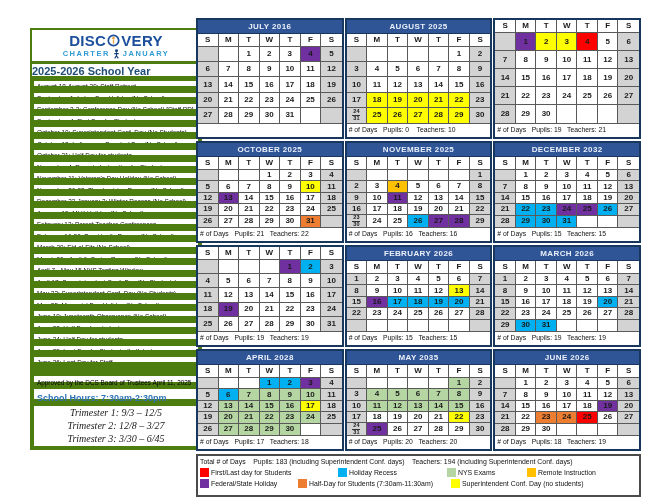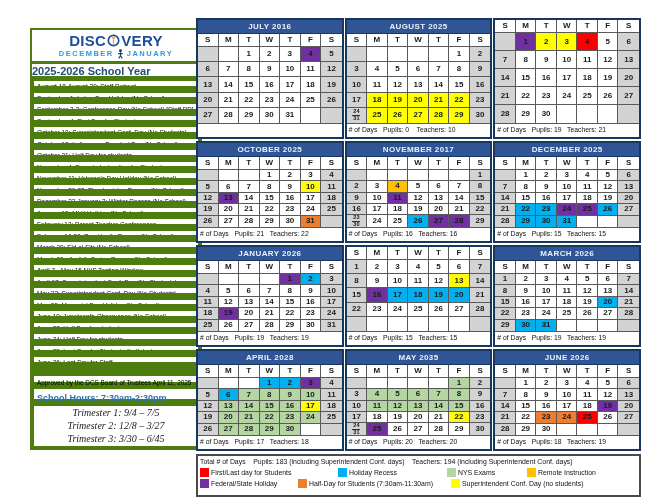--- a/index.html
+++ b/index.html
@@ -57,21 +57,21 @@
     <div class="logo-line1">
       <span>DISC</span>
       <svg width="13" height="13" viewBox="0 0 20 20" style="margin:0 1px;">
         <circle cx="10" cy="10" r="8" fill="none" stroke="#1B4E9B" stroke-width="2.6"></circle>
         <circle cx="10" cy="6.2" r="2.1" fill="#E8A33D"></circle>
         <path d="M10 8.6 L10 15" stroke="#E8A33D" stroke-width="2"></path>
       </svg>
       <span>VERY</span>
     </div>
     <div class="logo-line2">
-      <span>DECEMBER</span>
+      <span>CHARTER</span>
       <svg width="7" height="10" viewBox="0 0 10 14">
         <circle cx="5" cy="2.4" r="2.1" fill="#123B7A"></circle>
         <path d="M5 4.5 L5 9.5 M1.8 6.4 L8.2 6.4 M5 9.5 L2.4 13.3 M5 9.5 L7.6 13.3" stroke="#123B7A" stroke-width="1.6" fill="none"></path>
       </svg>
       <span>JANUARY</span>
     </div>
   </div>
   <div class="sbox title-box">2025-2026 School Year</div>
   <div id="events">
       <div class="sbox event">August 18-August 29: Staff Retreat</div>
@@ -97,21 +97,21 @@
       <div class="sbox event">June 19: Juneteenth Observance (No School)</div>
       <div class="sbox event">June 23: Half Day for students</div>
       <div class="sbox event">June 24: Half Day for students</div>
       <div class="sbox event">June 25: Last Day for Students  (half day)</div>
       <div class="sbox event">June 26: Last Day for Staff</div>
     </div>
   <div class="sbox blank-row"></div>
   <div class="sbox approved">Approved by the DCS Board of Trustees April 11, 2025</div>
   <div class="sbox hours">School Hours: 7:30am-2:30pm</div>
   <div class="sbox tri-box" id="trimesters">
-      <div>Trimester 1: 9/4 – 7/5</div>
+      <div>Trimester 1: 9/3 – 12/5</div>
       <div>Trimester 2: 12/8 – 3/27</div>
       <div>Trimester 3: 3/30 – 6/45</div>
     </div>
 </div>
 
 <div id="months">
     <div class="month">
       <div class="m-title">JULY 2016</div>
       <div class="m-row m-days">
         <div class="m-cell m-daycell">S</div>
@@ -347,21 +347,21 @@
           <div class="m-cell">28</div>
           <div class="m-cell">29</div>
           <div class="m-cell">30</div>
           <div class="m-cell" style="background: rgb(237, 125, 49);">31</div>
           <div class="m-cell" style="background: rgb(211, 211, 211);"></div>
         </div>
       </div>
       <div class="m-footer"># of Days   Pupils: 21   Teachers: 22</div>
     </div>
     <div class="month">
-      <div class="m-title">NOVEMBER 2017</div>
+      <div class="m-title">NOVEMBER 2025</div>
       <div class="m-row m-days">
         <div class="m-cell m-daycell">S</div>
         <div class="m-cell m-daycell">M</div>
         <div class="m-cell m-daycell">T</div>
         <div class="m-cell m-daycell">W</div>
         <div class="m-cell m-daycell">T</div>
         <div class="m-cell m-daycell">F</div>
         <div class="m-cell m-daycell">S</div>
       </div>
       <div class="m-weeks">
@@ -410,21 +410,21 @@
           <div class="m-cell">25</div>
           <div class="m-cell" style="background: rgb(0, 176, 240);">26</div>
           <div class="m-cell" style="background: rgb(112, 48, 160);">27</div>
           <div class="m-cell" style="background: rgb(112, 48, 160);">28</div>
           <div class="m-cell" style="background: rgb(211, 211, 211);">29</div>
         </div>
       </div>
       <div class="m-footer"># of Days   Pupils: 16   Teachers: 16</div>
     </div>
     <div class="month">
-      <div class="m-title">DECEMBER 2025</div>
+      <div class="m-title">DECEMBER 2032</div>
       <div class="m-row m-days">
         <div class="m-cell m-daycell">S</div>
         <div class="m-cell m-daycell">M</div>
         <div class="m-cell m-daycell">T</div>
         <div class="m-cell m-daycell">W</div>
         <div class="m-cell m-daycell">T</div>
         <div class="m-cell m-daycell">F</div>
         <div class="m-cell m-daycell">S</div>
       </div>
       <div class="m-weeks">
@@ -470,21 +470,20 @@
           <div class="m-cell" style="background: rgb(0, 176, 240);">30</div>
           <div class="m-cell" style="background: rgb(0, 176, 240);">31</div>
           <div class="m-cell"></div>
           <div class="m-cell"></div>
           <div class="m-cell" style="background: rgb(211, 211, 211);"></div>
         </div>
       </div>
       <div class="m-footer"># of Days   Pupils: 15   Teachers: 15</div>
     </div>
     <div class="month">
-      <div class="m-title">JANUARY 2026</div>
       <div class="m-row m-days">
         <div class="m-cell m-daycell">S</div>
         <div class="m-cell m-daycell">M</div>
         <div class="m-cell m-daycell">T</div>
         <div class="m-cell m-daycell">W</div>
         <div class="m-cell m-daycell">T</div>
         <div class="m-cell m-daycell">F</div>
         <div class="m-cell m-daycell">S</div>
       </div>
       <div class="m-weeks">
@@ -530,20 +529,21 @@
           <div class="m-cell">27</div>
           <div class="m-cell">28</div>
           <div class="m-cell">29</div>
           <div class="m-cell">30</div>
           <div class="m-cell" style="background: rgb(211, 211, 211);">31</div>
         </div>
       </div>
       <div class="m-footer"># of Days   Pupils: 19   Teachers: 19</div>
     </div>
     <div class="month">
+      <div class="m-title">FEBRUARY 2026</div>
       <div class="m-row m-days">
         <div class="m-cell m-daycell">S</div>
         <div class="m-cell m-daycell">M</div>
         <div class="m-cell m-daycell">T</div>
         <div class="m-cell m-daycell">W</div>
         <div class="m-cell m-daycell">T</div>
         <div class="m-cell m-daycell">F</div>
         <div class="m-cell m-daycell">S</div>
       </div>
       <div class="m-weeks">

